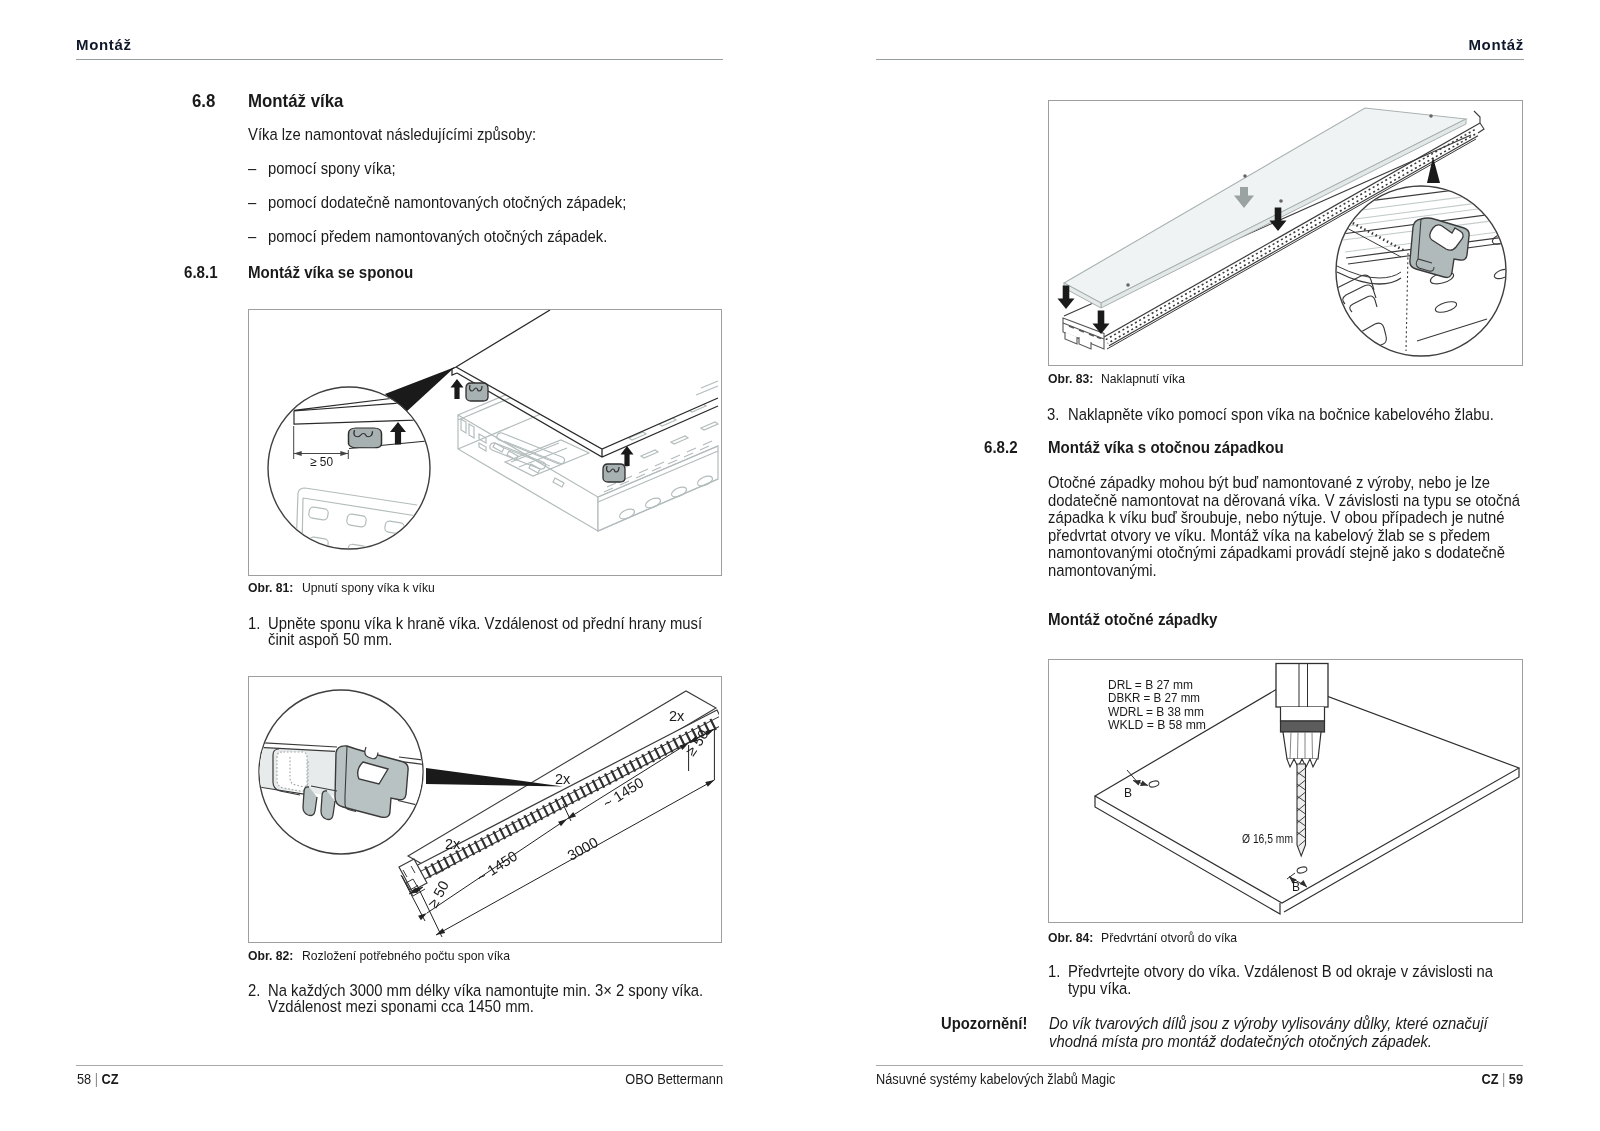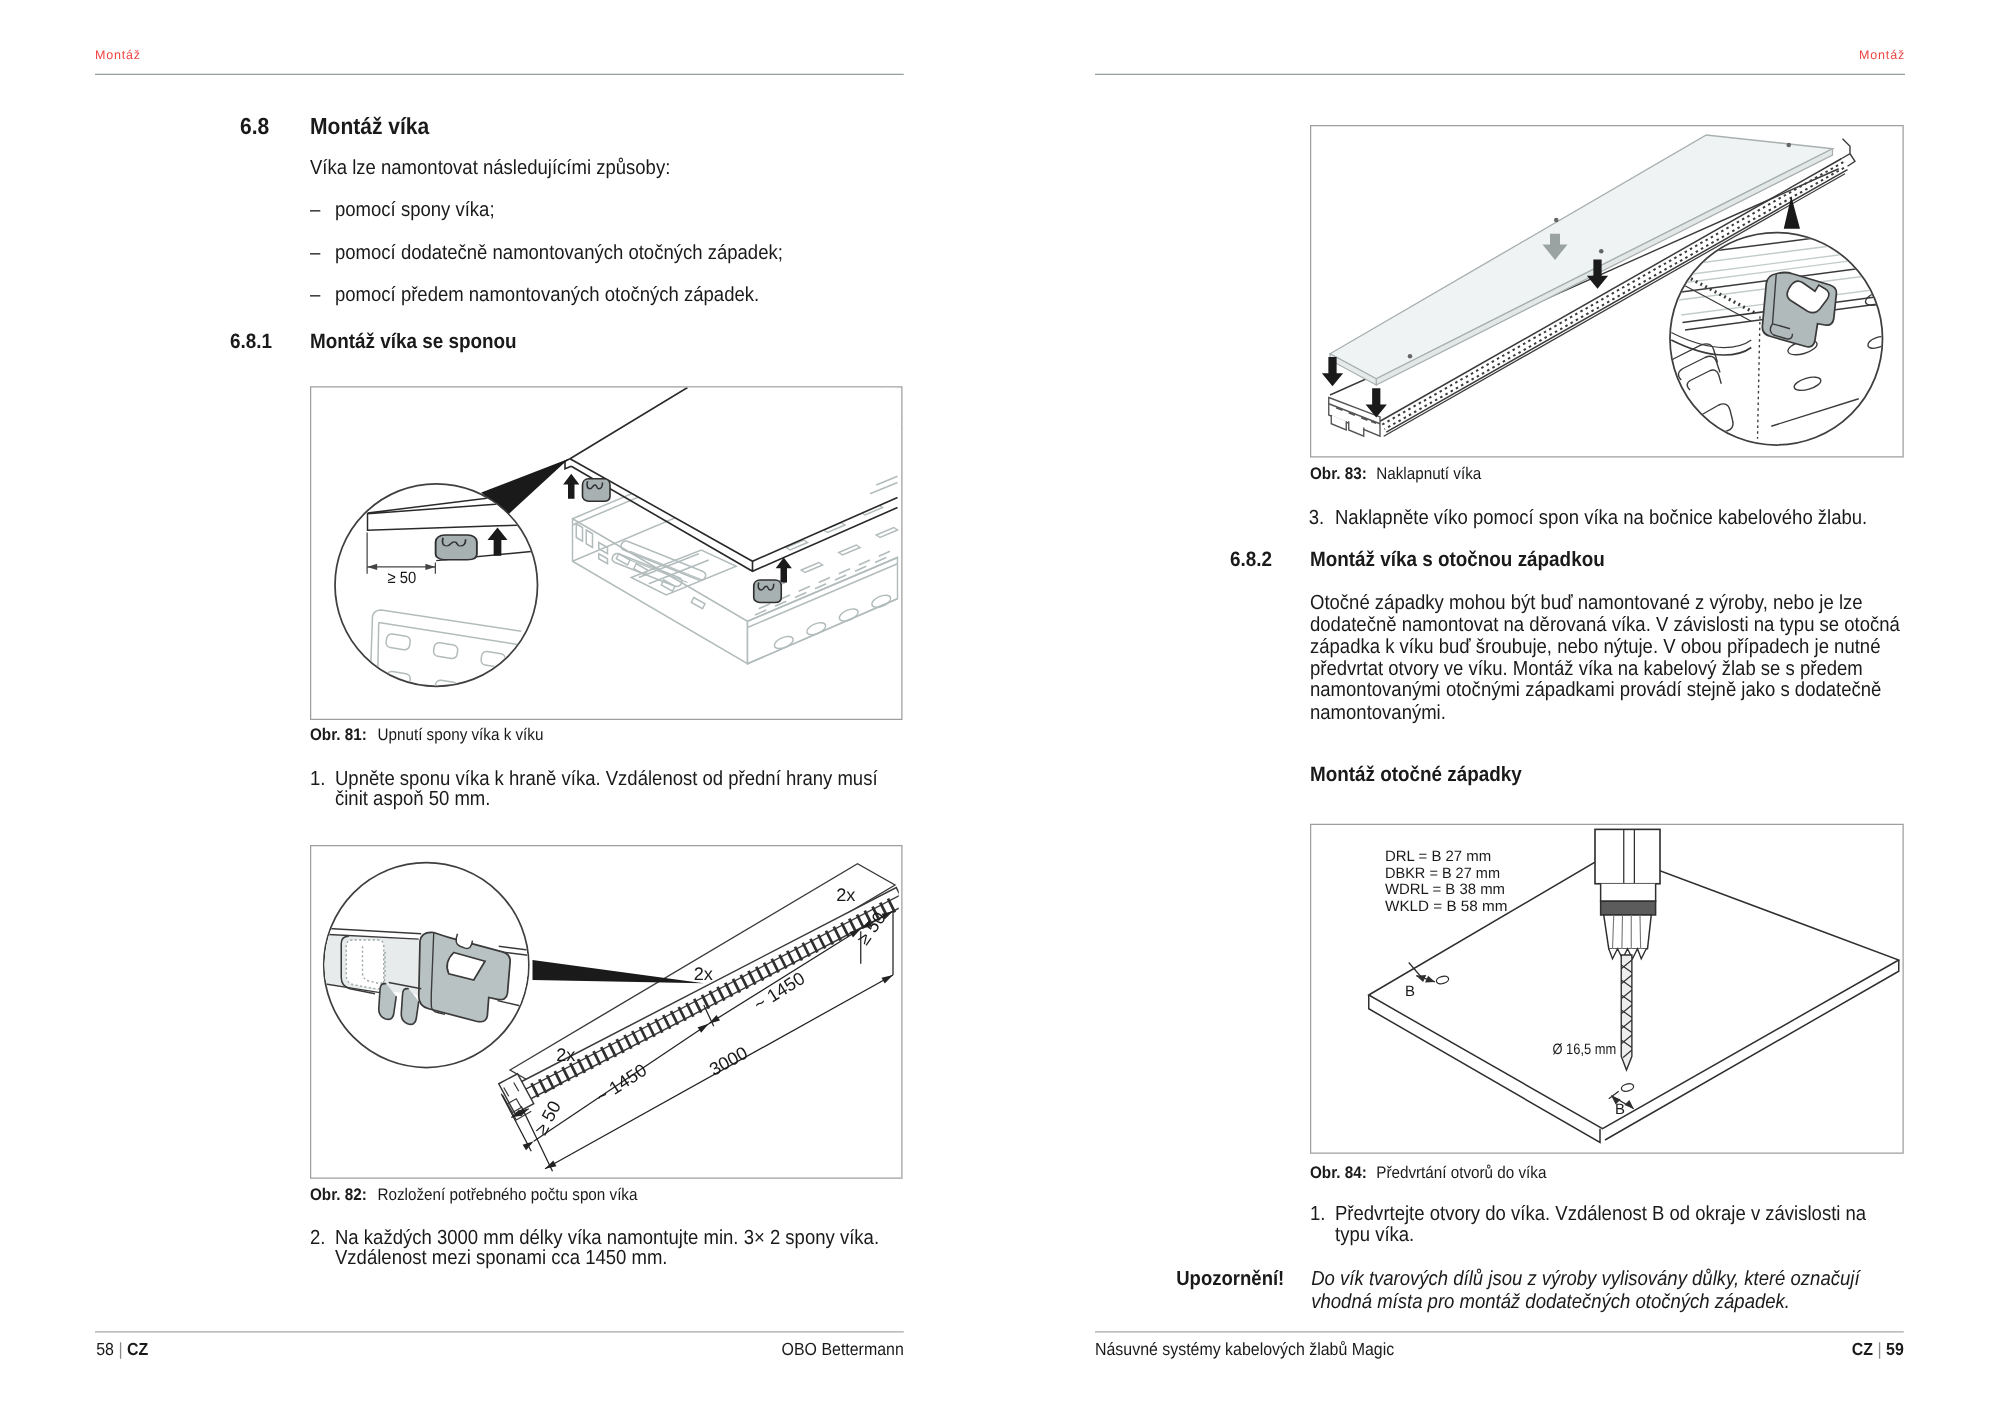--- a/index.html
+++ b/index.html
@@ -3,21 +3,21 @@
 <meta charset="utf-8">
 <style>
 html,body{margin:0;padding:0;}
 body{width:1600px;height:1131px;position:relative;background:#ffffff;
      font-family:"Liberation Sans",sans-serif;color:#1a1a1a;overflow:hidden;}
 .t{position:absolute;white-space:nowrap;transform:scaleX(0.91);transform-origin:0 0;}
 .b  {font-size:16.3px;line-height:18px;}
 .h1 {font-size:18.5px;line-height:20px;font-weight:bold;}
 .h2 {font-size:16.6px;line-height:18px;font-weight:bold;}
 .nt {font-size:16.3px;line-height:18px;font-weight:bold;}
-.hd {font-size:10px;line-height:17px;font-weight:normal;color:#ef4444;transform:none;letter-spacing:0.65px;}
+.hd {font-size:15px;line-height:17px;font-weight:bold;color:#0f172a;transform:none;letter-spacing:0.65px;}
 .cap{font-size:13.4px;line-height:15px;}
 .capb{font-size:13.4px;line-height:15px;font-weight:bold;}
 .ft {font-size:14px;line-height:15px;}
 .it {font-size:16.3px;line-height:18px;font-style:italic;}
 .rt{transform-origin:100% 0;}
 .rule{position:absolute;height:1px;background:#93a19d;}
 .frule{position:absolute;height:1px;background:#a8a8a8;}
 .figbox{position:absolute;border:1px solid #9e9e9e;background:#fff;}
 svg{position:absolute;left:0;top:0;}
 </style>

